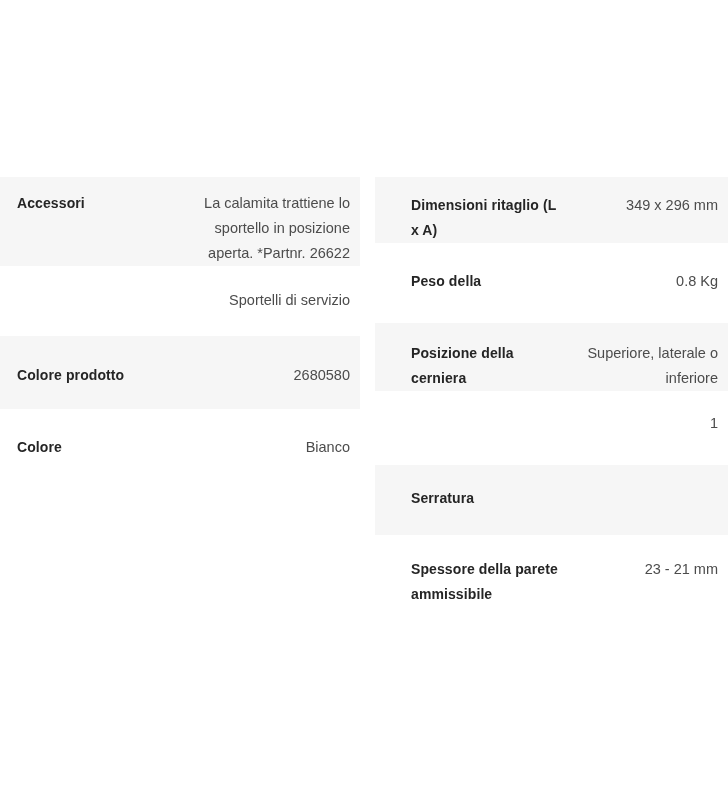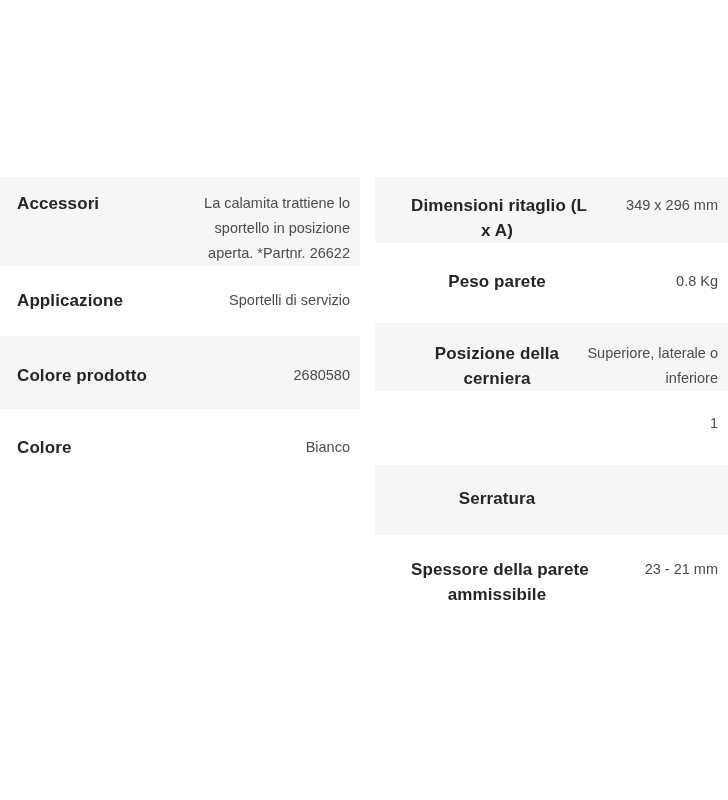--- a/index.html
+++ b/index.html
@@ -38,36 +38,35 @@
     align-items: flex-start;
     box-sizing: border-box;
     padding-top: var(--pt, 20px);
     min-height: var(--mh, 70px);
   }
   .spec-row.alt {
     background: var(--row-alt-bg, #f6f6f6);
   }
   .spec-label {
     font-weight: 700;
-    font-size: 17px;
+    font-size: 14px;
     line-height: 25px;
     letter-spacing: 0.1px;
     color: var(--label-color, #252525);
     white-space: pre;
     box-sizing: border-box;
     flex: 0 0 auto;
   }
   .spec-table--left .spec-label {
     width: 187px;
     padding-left: 17px;
   }
   .spec-table--right .spec-label {
     width: 208px;
     padding-left: 36px;
-    text-align: center;
   }
   .spec-value {
     flex: 1 1 auto;
     font-weight: 400;
     font-size: 14.5px;
     line-height: 25px;
     color: var(--value-color, #4c4c4c);
     white-space: pre;
     padding-right: 10px;
     text-align: right;
@@ -79,41 +78,40 @@
 <div class="spec-area">
 
   <div class="spec-table spec-table--left">
     <div class="spec-row alt" style="--pt:14px; --mh:88px">
       <span class="spec-label">Accessori</span>
       <span class="spec-value">La calamita trattiene lo
 sportello in posizione
 aperta. *Partnr. 26622</span>
     </div>
     <div class="spec-row" style="--pt:22px; --mh:70px">
-      <span class="spec-label">Applicazione</span>
       <span class="spec-value">Sportelli di servizio</span>
     </div>
     <div class="spec-row alt" style="--pt:27px; --mh:73px">
       <span class="spec-label">Colore prodotto</span>
       <span class="spec-value">2680580</span>
     </div>
     <div class="spec-row" style="--pt:26px; --mh:75px">
       <span class="spec-label">Colore</span>
       <span class="spec-value">Bianco</span>
     </div>
   </div>
 
   <div class="spec-table spec-table--right">
     <div class="spec-row alt" style="--pt:16px; --mh:66px">
       <span class="spec-label">Dimensioni ritaglio (L
 x A)</span>
       <span class="spec-value">349 x 296 mm</span>
     </div>
     <div class="spec-row" style="--pt:26px; --mh:80px">
-      <span class="spec-label">Peso parete</span>
+      <span class="spec-label">Peso della</span>
       <span class="spec-value">0.8 Kg</span>
     </div>
     <div class="spec-row alt" style="--pt:18px; --mh:68px">
       <span class="spec-label">Posizione della
 cerniera</span>
       <span class="spec-value">Superiore, laterale o
 inferiore</span>
     </div>
     <div class="spec-row" style="--pt:20px; --mh:74px">
       <span class="spec-value">1</span>

